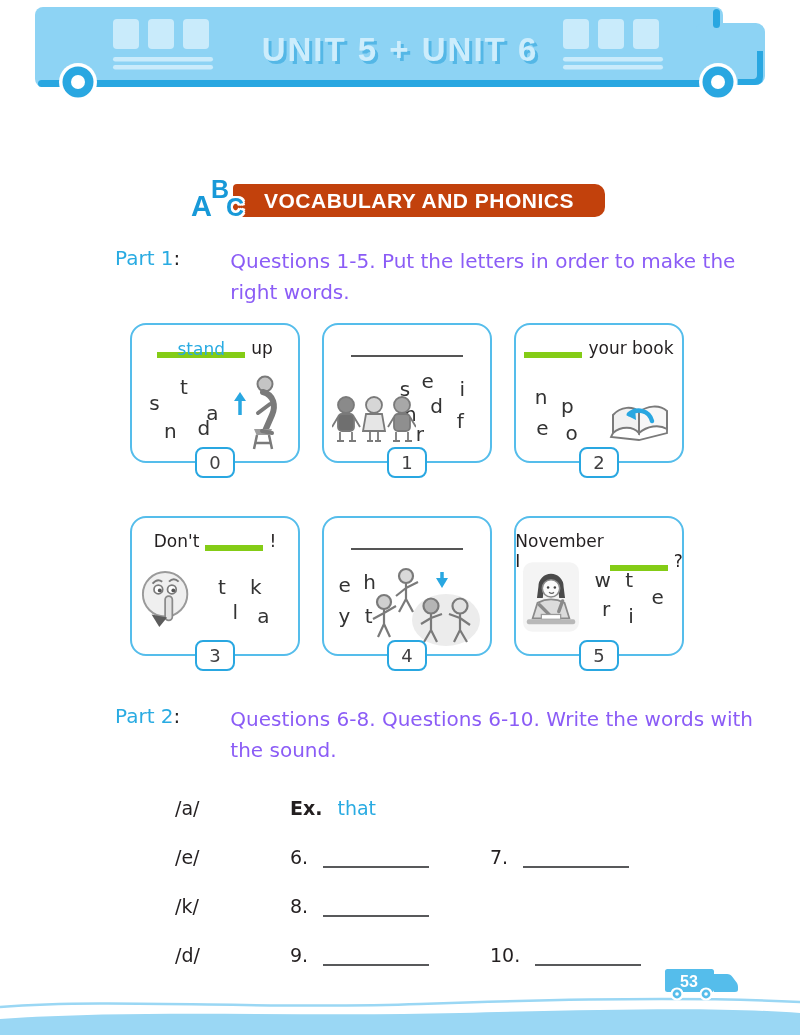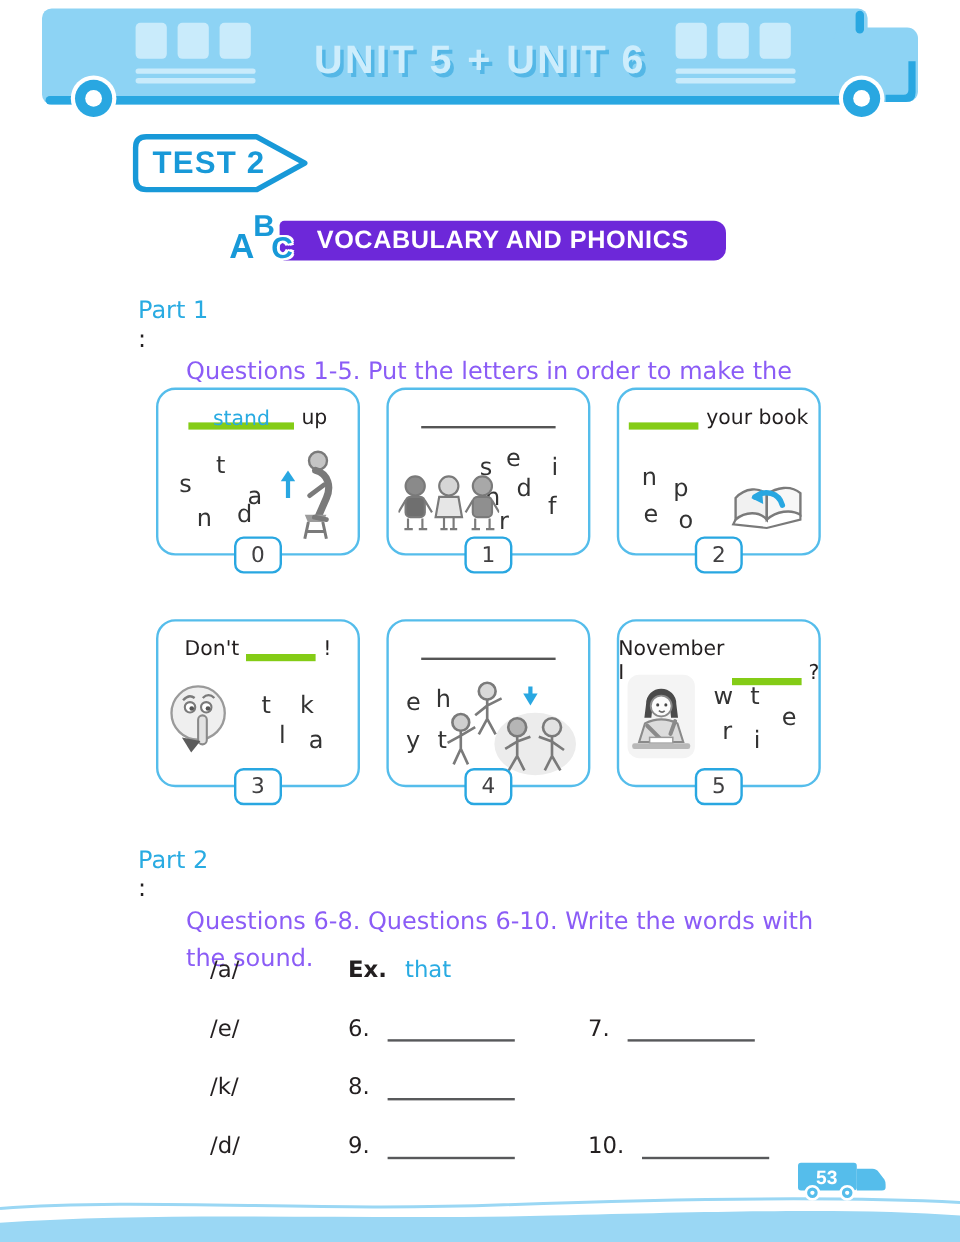--- a/index.html
+++ b/index.html
@@ -11,33 +11,33 @@
   .bus-title { position:absolute; left:0; top:26px; width:100%; text-align:center;
     font-family:"Liberation Sans", sans-serif; font-size:33px; font-weight:800; letter-spacing:2px;
     color:#CDEDFC; text-shadow:3px 3px 0 #54B7E6; }
 
   
   .test-badge { position:absolute; left:110px; top:111px; width:150px; height:50px; }
   .test-badge .label { position:absolute; left:17px; top:9px; font-family:"Liberation Sans",sans-serif;
     font-size:26px; font-weight:bold; color:#1899D8; letter-spacing:1px; }
 
   
-  .banner { position:absolute; left:233px; top:184px; width:372px; height:33px; background:#6d28d9;
+  .banner { position:absolute; left:233px; top:184px; width:372px; height:33px; background:#c2410c;
     border-radius:4px 10px 10px 4px; display:flex; align-items:center; justify-content:center; }
   .banner .title { color:#fff; font-family:"Liberation Sans",sans-serif; font-size:21px; font-weight:bold; letter-spacing:.5px; }
   .abc { position:absolute; left:191px; top:178px; width:58px; height:48px; z-index:2;
     font-family:"Liberation Sans",sans-serif; font-weight:800; color:#1899D8; }
   .abc span { position:absolute;
     text-shadow:-2px -2px 0 #fff,2px -2px 0 #fff,-2px 2px 0 #fff,2px 2px 0 #fff,0 -2px 0 #fff,0 2px 0 #fff,-2px 0 0 #fff,2px 0 0 #fff; }
   .abc .a { left:0; top:12px; font-size:29px; }
   .abc .b { left:20px; top:-3px; font-size:25px; }
   .abc .c { left:35px; top:15px; font-size:25px; }
 
   
-  .part { position:absolute; left:115px; display:flex;flex-direction:column; }
+  .part { position:absolute; left:115px; display:flex; }
   .part-1 { top:246px; }
   .part-2 { top:704px; }
   .part-label { font-size:20px; color:#29ABE2; white-space:nowrap; }
   .part-sep { font-size:20px; color:#231F20; margin-right:10px; }
   .part-instr { font-size:20px; color:#8b5cf6; line-height:1.55; width:545px;margin-left:40px; }
 
   
   .boxes { position:absolute; left:130px; top:323px; display:grid;
     grid-template-columns:repeat(3,170px); column-gap:22px; row-gap:53px; }
   .q-box { position:relative; width:170px; height:140px; border:2px solid #55BDEB; border-radius:16px; background:#fff; }
@@ -101,26 +101,20 @@
       </g>
       <g>
         <circle cx="683" cy="77" r="19" fill="#fff"></circle>
         <circle cx="683" cy="77" r="15.5" fill="#29A7E1"></circle>
         <circle cx="683" cy="77" r="7" fill="#fff"></circle>
       </g>
     </svg>
     <div class="bus-title">UNIT 5 + UNIT 6</div>
   </div>
 
-  <div class="test-badge">
-    <svg viewBox="0 0 150 50" width="150" height="50">
-      <path d="M12 3 H104 L144 25 L104 47 H12 Q3 47 3 38 V12 Q3 3 12 3 Z" fill="#fff" stroke="#1899D8" stroke-width="4.5" stroke-linejoin="round"></path>
-    </svg>
-    <span class="label">TEST 2</span>
-  </div>
 
   <div class="abc">
     <span class="a">A</span>
     <span class="b">B</span>
     <span class="c">C</span>
   </div>
   <div class="banner">
     <span class="title">VOCABULARY AND PHONICS</span>
   </div>
 

